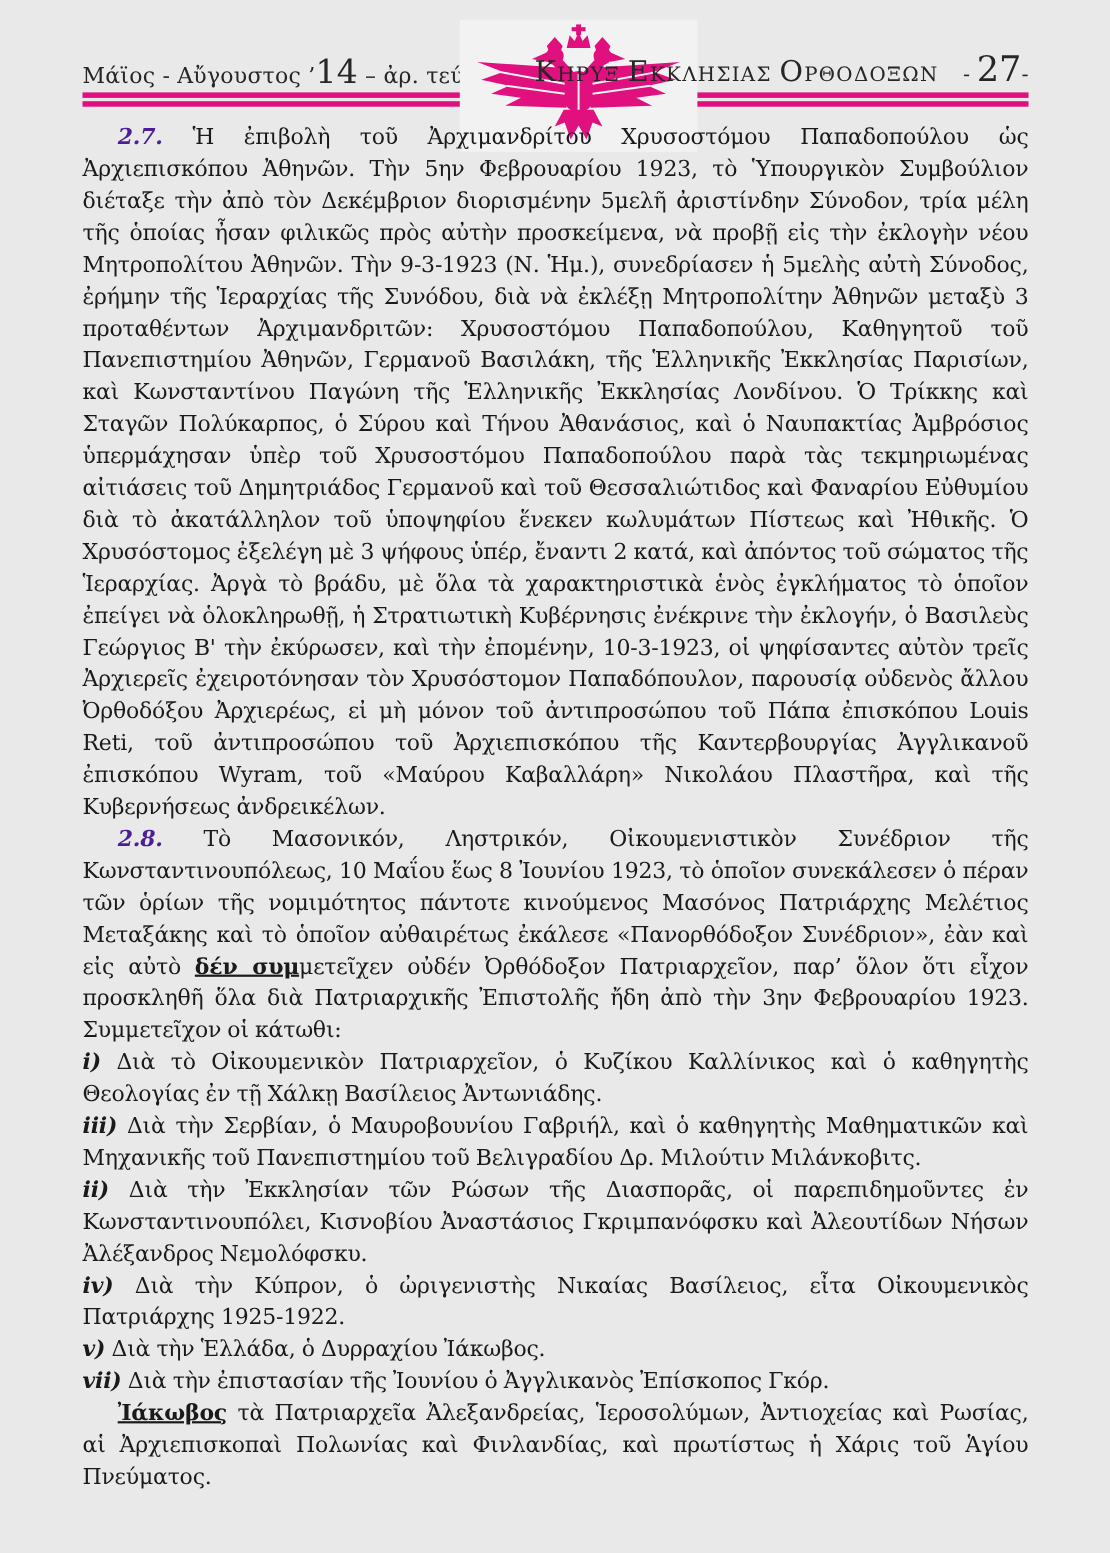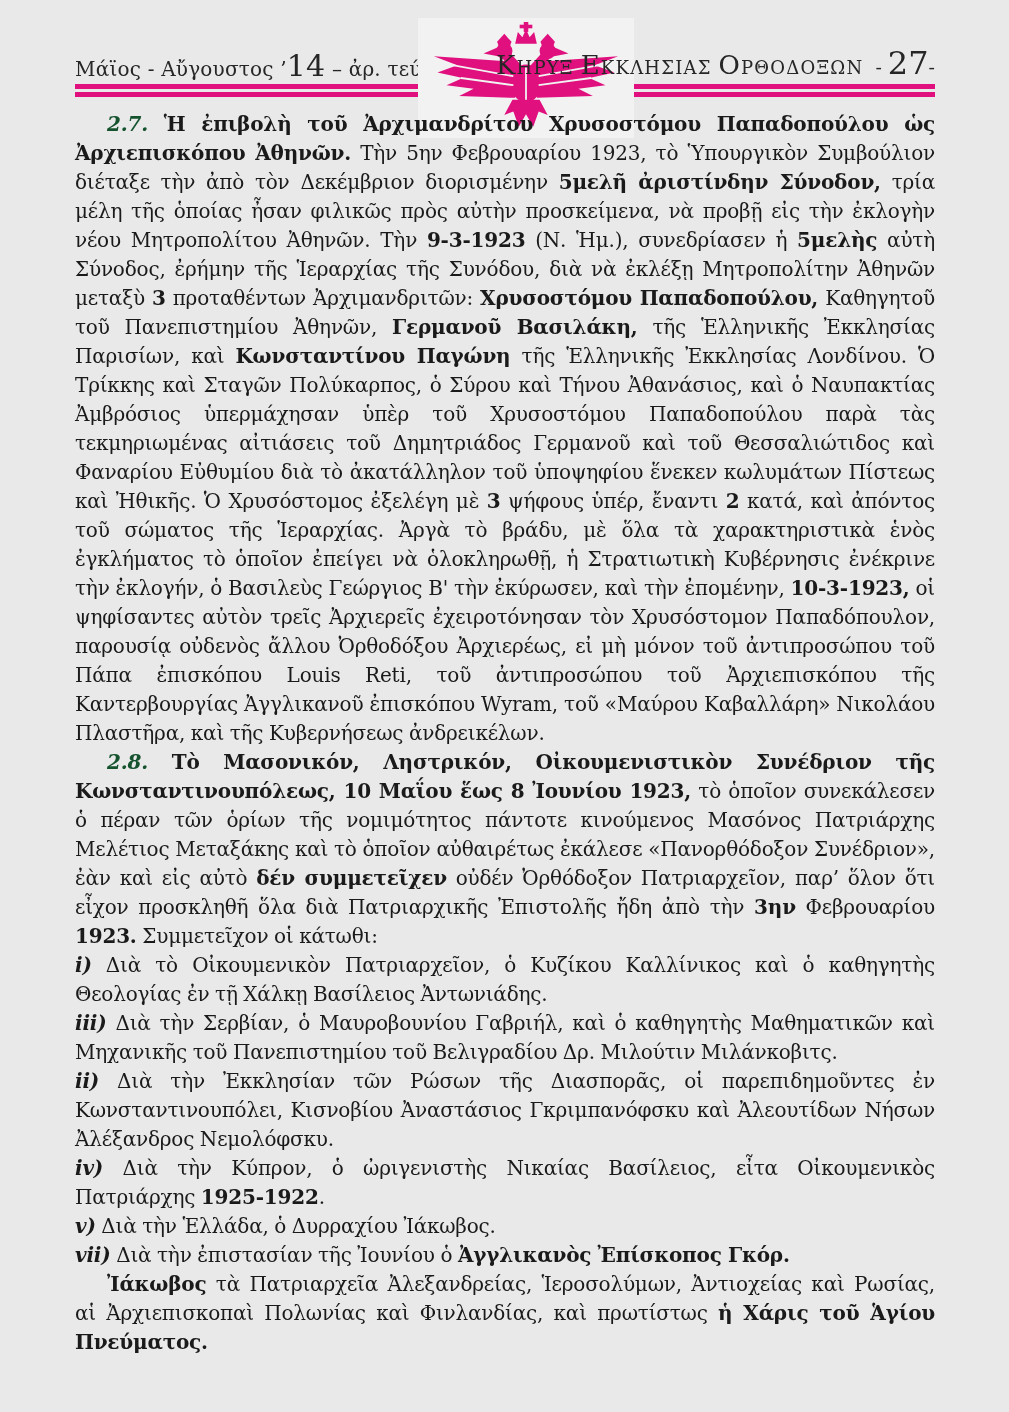--- a/index.html
+++ b/index.html
@@ -10,21 +10,21 @@
     color:#1a1a1a;
   }
   
   .page-header{position:absolute;top:0;left:0;width:1009px;height:140px;}
   .issue-info{
     position:absolute;left:75px;top:48px;font-size:20px;color:#262626;
     white-space:nowrap;letter-spacing:.2px;
   }
   .issue-info .seg-n{font-size:30px;}
   .header-right{
-    position:absolute;right:74px;top:44px;display:flex;align-items:baseline;gap:12px;
+    position:absolute;right:74px;top:44px;display:flex;align-items:baseline;gap:22px;
     white-space:nowrap;color:#262626;
   }
   .journal-title{font-size:18px;letter-spacing:1.2px;}
   .tword{white-space:nowrap;}
   .tcap{font-size:26px;}
   .page-number{font-size:19px;}
   .page-number .seg-n{font-size:32px;}
   .rule{position:absolute;top:84px;}
   .rule .bar{height:5px;background:#e0107e;margin-bottom:3px;}
   .rule-left{left:75px;width:345px;}
@@ -35,24 +35,24 @@
   }
   
   .article{
     position:absolute;left:75px;top:110px;width:860px;
     font-size:20px;line-height:29px;text-align:justify;
     letter-spacing:-0.2px;word-spacing:-0.5px;
   }
   .article p{margin:0;}
   .article p.indent{text-indent:32px;}
   .seg-r{font-weight:normal;}
-  .seg-b{font-weight:bold;}
-  .seg-bu{font-weight:bold;}
+  .seg-b{font-weight:normal;}
+  .seg-bu{font-weight:bold;text-decoration:underline;}
   .seg-bi{font-weight:bold;font-style:italic;}
-  .seg-num{font-weight:bold;font-style:italic;color:#14532d;}
+  .seg-num{font-weight:bold;font-style:italic;color:#4c1d95;}
 </style>
 </head>
 <body>
 
 <header class="page-header">
   <div class="issue-info"><span class="seg-r">Μάϊος - Αὔγουστος ’</span><span class="seg-n">14</span><span class="seg-r"> – ἀρ. τεύχ. </span><span class="seg-n">69-70</span></div>
 
   <div class="rule rule-left">
     <div class="bar"></div>
     <div class="bar"></div>

